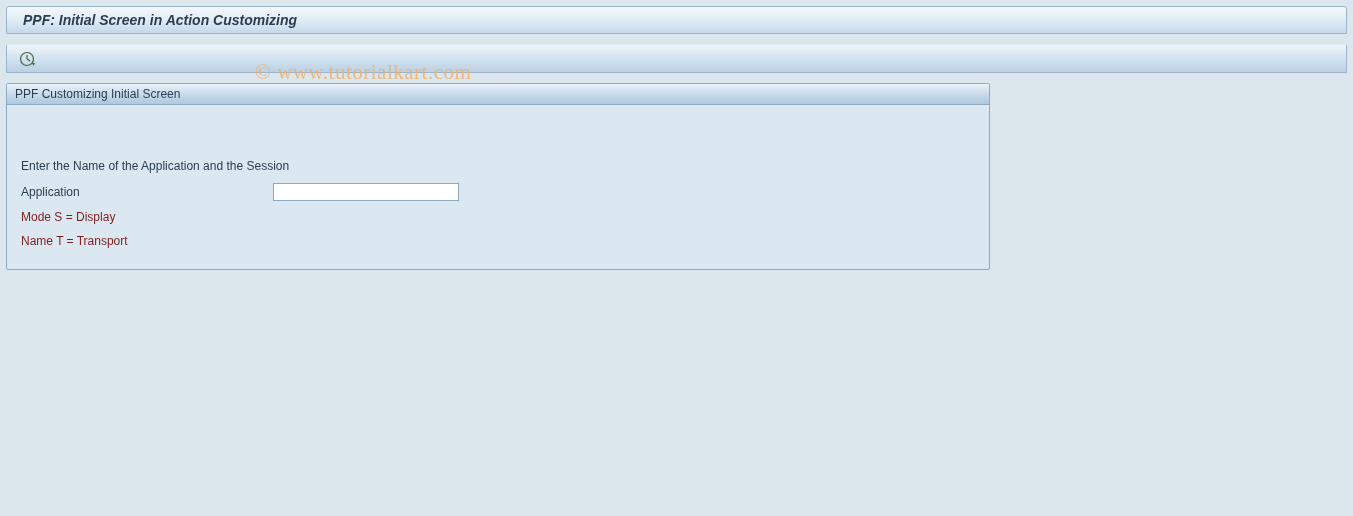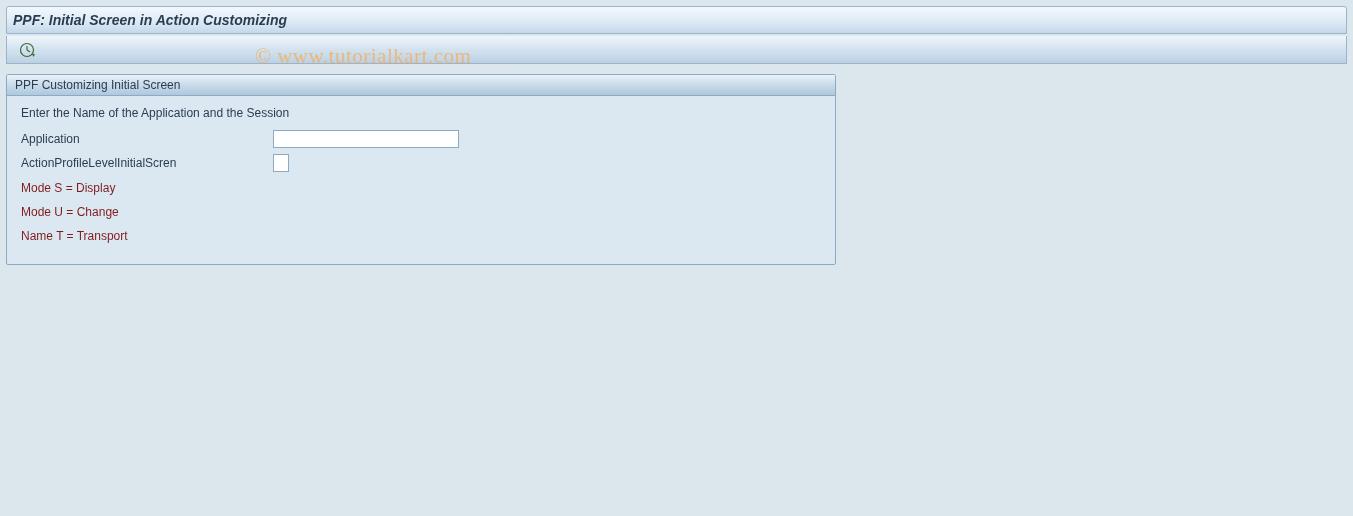--- a/index.html
+++ b/index.html
@@ -16,22 +16,22 @@
       overflow: hidden;
       position: relative;
     }
     .outer-container {
       padding: 6px 6px;
     }
     .title-bar {
       background: linear-gradient(to bottom, #f3f8fc 0%, #e0ecf5 50%, #c5d8ea 100%);
       border: 1px solid #9ab4cc;
       border-radius: 3px 3px 0 0;
-      padding: 5px 6px;
-      margin-bottom: 2px;
+      padding: 5px 16px;
+      margin-bottom: 11px;
     }
     .title-text {
       font-weight: bold;
       font-style: italic;
       font-size: 14px;
       color: #2a3d52;
     }
     .toolbar {
       background: linear-gradient(to bottom, #f0f6fb 0%, #d3e2ef 50%, #bcd1e3 100%);
       border: 1px solid #9ab4cc;
@@ -49,49 +49,50 @@
       align-items: center;
       justify-content: center;
       cursor: pointer;
     }
     .execute-icon svg {
       width: 16px;
       height: 16px;
     }
     .watermark {
       position: absolute;
-      top: 44px;
+      top: 60px;
       left: 255px;
       font-size: 21px;
       color: #f2b16a;
       opacity: 0.85;
       font-family: Georgia, serif;
       pointer-events: none;
       letter-spacing: 0.5px;
     }
     .panel {
-      width: 830px;
+      width: 984px;
       border: 1px solid #8da9c4;
       background: #dce8f1;
       border-radius: 2px;
     }
     .panel-header {
       background: linear-gradient(to bottom, #eaf2f9 0%, #c9dbea 50%, #aec8dd 100%);
       border-bottom: 1px solid #8da9c4;
       padding: 3px 8px;
       color: #2a3d52;
       font-size: 12px;
     }
     .panel-body {
       padding: 10px 10px 18px 10px;
     }
     .instruction {
       color: #2a3d52;
       margin-bottom: 8px;
       padding-left: 4px;
+      margin-top: 44px;
     }
     .form-row {
       display: flex;
       align-items: center;
       margin-bottom: 2px;
       height: 22px;
     }
     .form-label {
       width: 256px;
       color: #2a3d52;
@@ -143,26 +144,21 @@
   <div class="panel">
     <div class="panel-header">PPF Customizing Initial Screen</div>
     <div class="panel-body">
       <div class="instruction">Enter the Name of the Application and the Session</div>
 
       <div class="form-row">
         <div class="form-label">Application</div>
         <input type="text" class="input-large" value="" style="">
       </div>
 
-      <div class="form-row">
-        <div class="form-label">ActionProfileLevelInitialScren</div>
-        <input type="text" class="input-small" value="" style="">
-      </div>
 
 
       <div class="help-row">Mode S = Display</div>
-      <div class="help-row">Mode U = Change</div>
       <div class="help-row">Name T = Transport</div>
     </div>
   </div>
 </div>
 
 <div class="watermark">© www.tutorialkart.com</div>
 
 </body></html>

